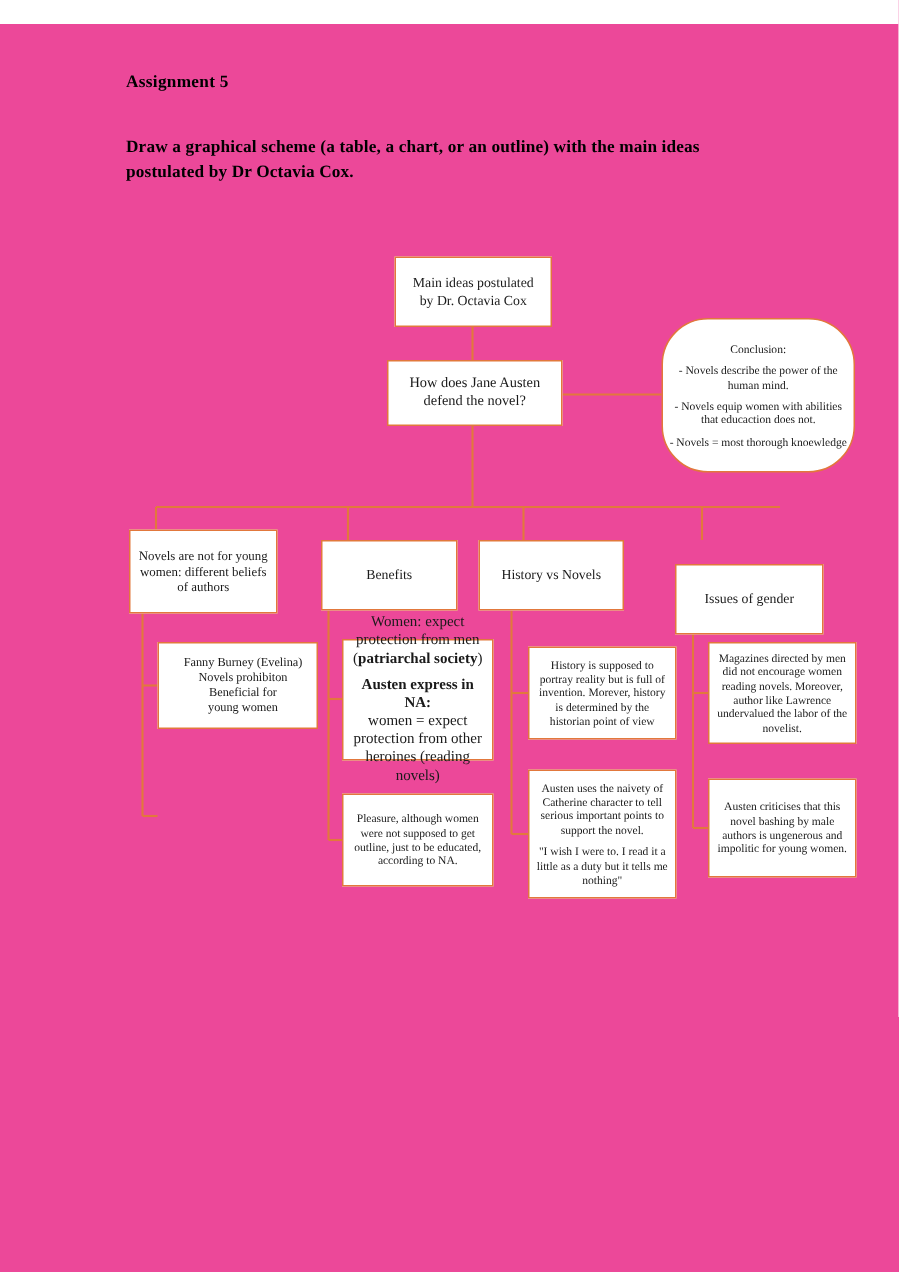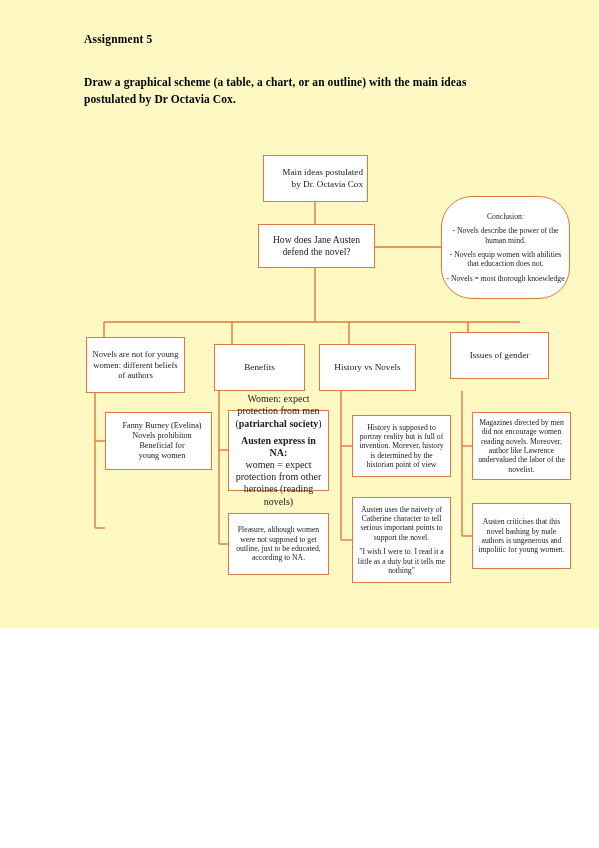--- a/index.html
+++ b/index.html
@@ -7,23 +7,24 @@
     padding: 0;
     background: #ffffff;
   }
   body {
     font-family: "Liberation Serif", "DejaVu Serif", serif;
     color: #000000;
   }
   #page {
     position: relative;
     width: 599px;
-    height: 628px;
-    background: #fef9c3;
+    height: 832px;
+    background: #ec4899;
     overflow: hidden;
+    margin-top: 16px;
   }
 
   
   .doc-title {
     position: absolute;
     left: 84px;
     top: 33px;
     font-size: 11.5px;
     font-weight: bold;
     letter-spacing: 0.2px;
@@ -61,28 +62,28 @@
     text-align: center;
     padding: 3px 4px;
     line-height: 1.22;
     color: #1a1a1a;
   }
   .node .inner { width: 100%; }
   .node p { margin: 0; }
   .node p + p { margin-top: 5px; }
   .b { font-weight: bold; }
 
-  .n-root      { left: 263px; top: 155px; width: 105px; height: 47px;  font-size: 9.2px; text-align: right; }
+  .n-root      { left: 263px; top: 155px; width: 105px; height: 47px;  font-size: 9.2px; }
   .n-question  { left: 258px; top: 224px; width: 117px; height: 44px;  font-size: 9.6px; }
   .n-conclusion{ left: 441px; top: 196px; width: 129px; height: 103px; font-size: 7.7px; border-radius: 31px; }
 
   .n-cat1 { left: 86px;  top: 337px; width: 99px;  height: 56px; font-size: 8.6px; }
   .n-cat2 { left: 214px; top: 344px; width: 91px;  height: 47px; font-size: 9.2px; }
   .n-cat3 { left: 319px; top: 344px; width: 97px;  height: 47px; font-size: 9.2px; }
-  .n-cat4 { left: 450px; top: 332px; width: 99px;  height: 47px; font-size: 9.2px; font-family: Liberation Serif, serif; }
+  .n-cat4 { left: 450px; top: 360px; width: 99px;  height: 47px; font-size: 9.2px; font-family: Liberation Serif, serif; }
 
   .n-l1a { left: 105px; top: 412px; width: 107px; height: 58px; font-size: 8.2px; padding-left: 11px; }
   .n-l1b { left: 105px; top: 503px; width: 107px; height: 50px; font-size: 8.2px; }
 
   .n-l2a { left: 228px; top: 410px; width: 101px; height: 81px; font-size: 10px; }
   .n-l2b { left: 228px; top: 513px; width: 101px; height: 62px; font-size: 7.7px; }
 
   .n-l3a { left: 352px; top: 415px; width: 99px; height: 62px;  font-size: 7.7px; }
   .n-l3b { left: 352px; top: 497px; width: 99px; height: 86px;  font-size: 7.7px; }
 

